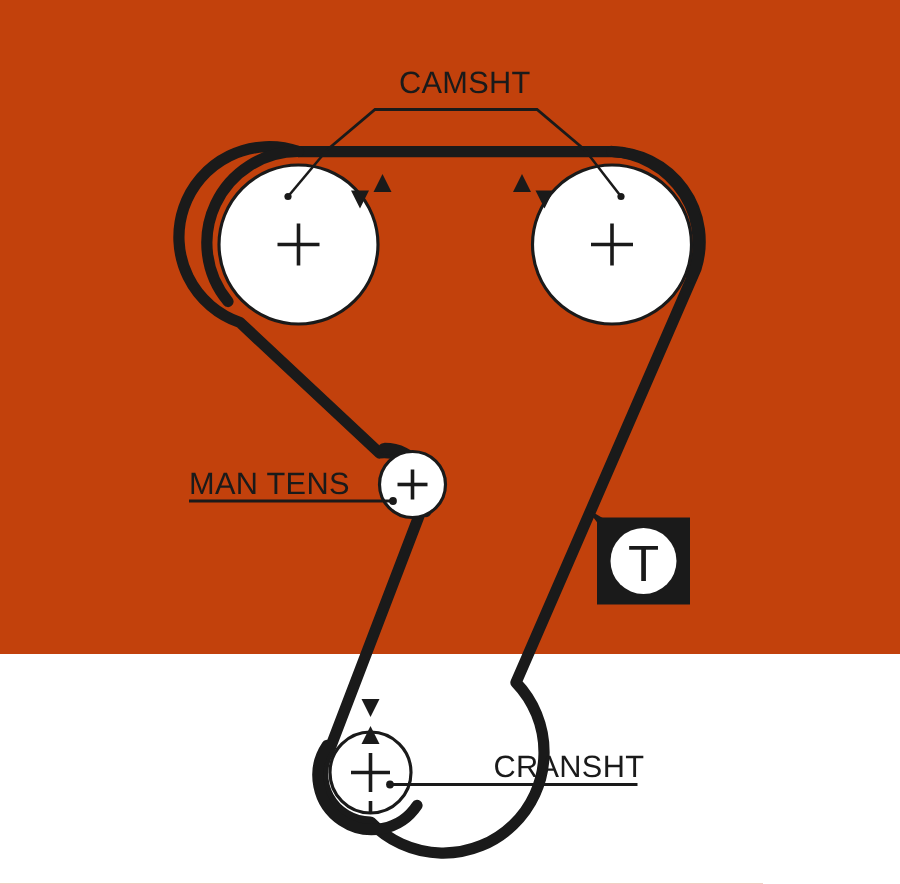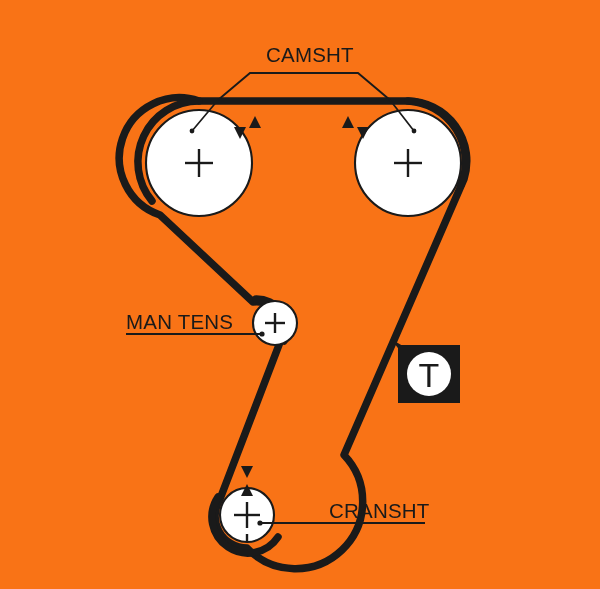--- a/index.html
+++ b/index.html
@@ -10,22 +10,22 @@
   }
   body {
     font-family: "Liberation Sans", sans-serif;
     width: 600px;
     height: 589px;
     overflow: hidden;
   }
   #diagram-root {
     position: relative;
     width: 600px;
-    height: 589px;
-    background: #f97316;
+    height: 436px;
+    background: #c2410c;
   }
   svg#belt-diagram {
     display: block;
     width: 600px;
     height: 589px;
   }
   .label-text {
     font-family: "Liberation Sans", sans-serif;
     font-size: 20.5px;
     font-weight: 400;

